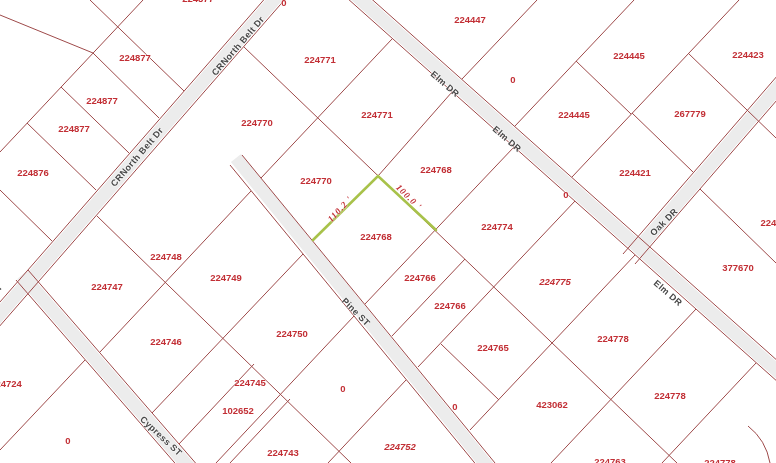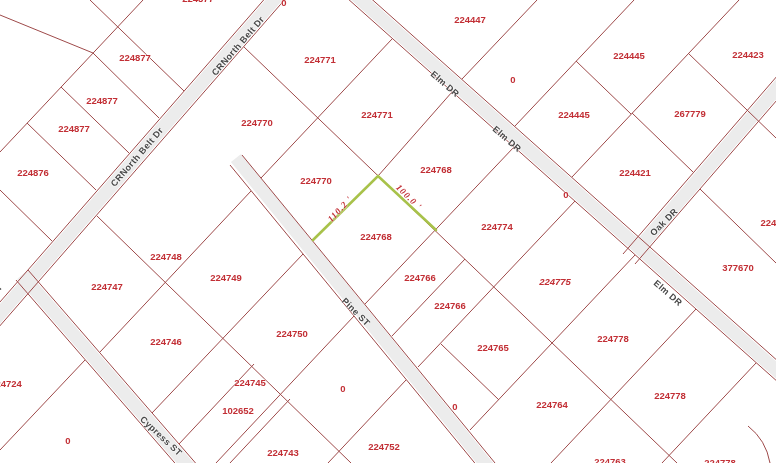--- a/index.html
+++ b/index.html
@@ -124,23 +124,23 @@
       <div class="map-label parcel-label" style="left: 450px; top: 305px;">224766</div>
       <div class="map-label parcel-label" style="left: 555px; top: 281px; font-style: italic;">224775</div>
       <div class="map-label parcel-label" style="left: 738px; top: 267px;">377670</div>
       <div class="map-label parcel-label" style="left: 771px; top: 222px;">2244</div>
       <div class="map-label parcel-label" style="left: 6px; top: 383px;">224724</div>
       <div class="map-label parcel-label" style="left: 166px; top: 341px;">224746</div>
       <div class="map-label parcel-label" style="left: 210px; top: 382px; margin-left: 40px;">224745</div>
       <div class="map-label parcel-label" style="left: 238px; top: 410px;">102652</div>
       <div class="map-label parcel-label" style="left: 283px; top: 452px;">224743</div>
       <div class="map-label parcel-label" style="left: 292px; top: 333px;">224750</div>
-      <div class="map-label parcel-label" style="left: 384px; top: 446px;">224752</div>
+      <div class="map-label parcel-label" style="left: 400px; top: 446px; font-style: italic;">224752</div>
       <div class="map-label parcel-label" style="left: 493px; top: 347px;">224765</div>
-      <div class="map-label parcel-label" style="left: 552px; top: 404px;">224764</div>
+      <div class="map-label parcel-label" style="left: 552px; top: 404px;">423062</div>
       <div class="map-label parcel-label" style="left: 613px; top: 338px;">224778</div>
       <div class="map-label parcel-label" style="left: 670px; top: 395px;">224778</div>
       <div class="map-label parcel-label" style="left: 720px; top: 462px;">224778</div>
       <div class="map-label parcel-label" style="left: 610px; top: 461px;">224763</div>
       <div class="map-label parcel-label" style="left: 284px; top: 2px;">0</div>
       <div class="map-label parcel-label" style="left: 513px; top: 79px;">0</div>
       <div class="map-label parcel-label" style="left: 566px; top: 194px;">0</div>
       <div class="map-label parcel-label" style="left: 343px; top: 388px;">0</div>
       <div class="map-label parcel-label" style="left: 455px; top: 406px;">0</div>
       <div class="map-label parcel-label" style="left: 68px; top: 440px;">0</div>

